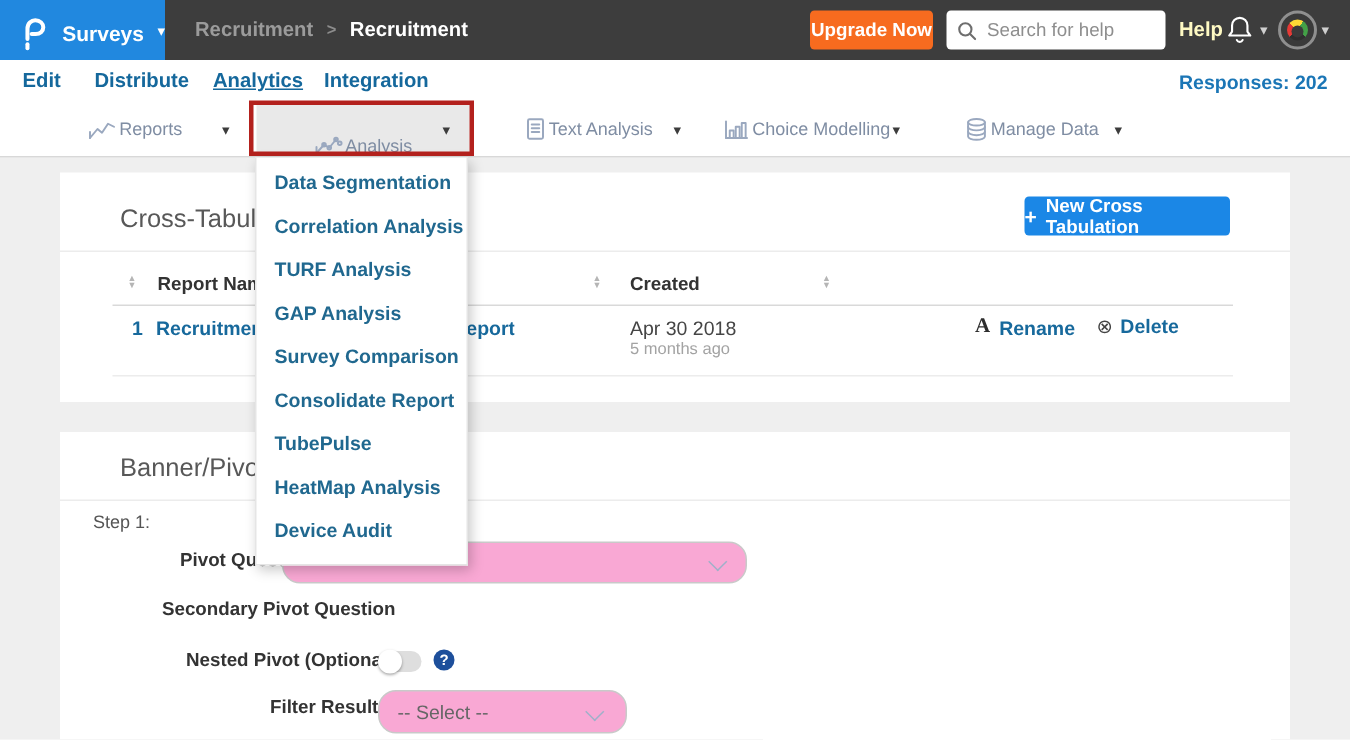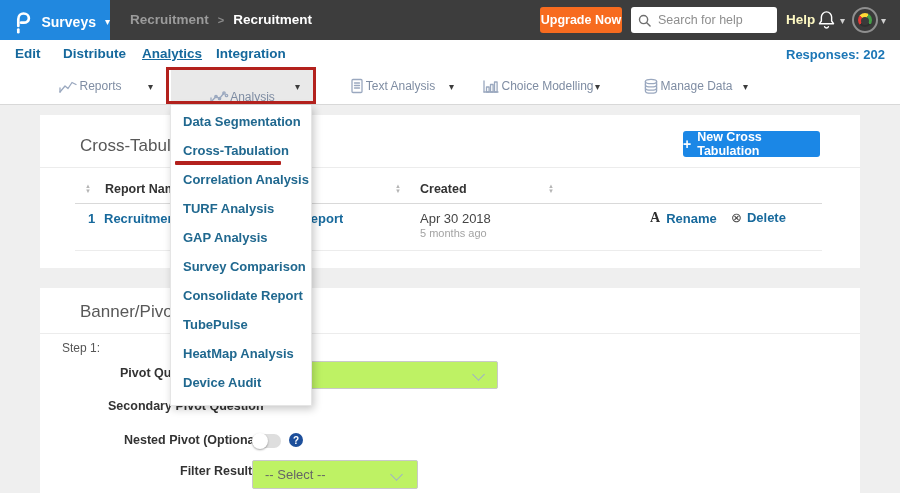--- a/index.html
+++ b/index.html
@@ -53,21 +53,21 @@
   .ptitle{font-size:17px;color:#585858;}
   .hr{position:absolute;height:1px;background:#ececec;}
   .bluebtn{background:#1b87e6;border-radius:3px;color:#fff;font-size:12.5px;font-weight:700;
            display:flex;align-items:center;justify-content:center;gap:6px;cursor:pointer;}
   .th{font-size:12.5px;font-weight:700;color:#333;}
   .sort{display:flex;flex-direction:column;align-items:center;line-height:4.5px;font-size:6px;color:#b5b5b5;cursor:pointer;}
   .link{color:#17699c;font-size:13px;font-weight:700;cursor:pointer;}
   .cell{font-size:13px;color:#454545;}
   .muted{font-size:11px;color:#a3a3a3;}
   .blabel{font-size:12.5px;font-weight:700;color:#333;}
-  .select{background:#bef264;border:1px solid #c9c9c9;border-radius:2px;box-sizing:border-box;
+  .select{background:#f9a8d4;border:1px solid #c9c9c9;border-radius:12px;box-sizing:border-box;
           display:flex;align-items:center;padding:0 12px;font-size:13px;color:#666;cursor:pointer;}
   .chev{position:absolute;width:8px;height:8px;border-right:1.6px solid #9fb0c9;border-bottom:1.6px solid #9fb0c9;
         transform:rotate(45deg);pointer-events:none;}
   .toggle{width:29px;height:14px;border-radius:8px;background:#dedede;position:relative;cursor:pointer;}
   .knob{position:absolute;left:0;top:-1px;width:16px;height:16px;border-radius:50%;background:#fff;
         box-shadow:0 1px 2px rgba(0,0,0,.35);}
   .helpdot{width:14px;height:14px;border-radius:50%;background:#1d4f9b;color:#fff;font-size:10px;
            font-weight:700;display:flex;align-items:center;justify-content:center;cursor:pointer;}
   .serifA{font-family:"Liberation Serif",serif;font-size:14px;color:#2d2d2d;font-weight:700;}
 </style>
@@ -244,24 +244,20 @@
       <span>-- Select --</span>
       <span class="chev" style="right:16px;top:9px;"></span>
     </div>
   </div>
 
   <div class="abs menu">
     <div class="menu-item">
         <span>Data Segmentation</span>
       </div>
     <div class="menu-item">
-        <span>Cross-Tabulation</span>
-      <span class="menu-underline"></span>
-    </div>
-    <div class="menu-item">
         <span>Correlation Analysis</span>
       </div>
     <div class="menu-item">
         <span>TURF Analysis</span>
       </div>
     <div class="menu-item">
         <span>GAP Analysis</span>
       </div>
     <div class="menu-item">
         <span>Survey Comparison</span>

